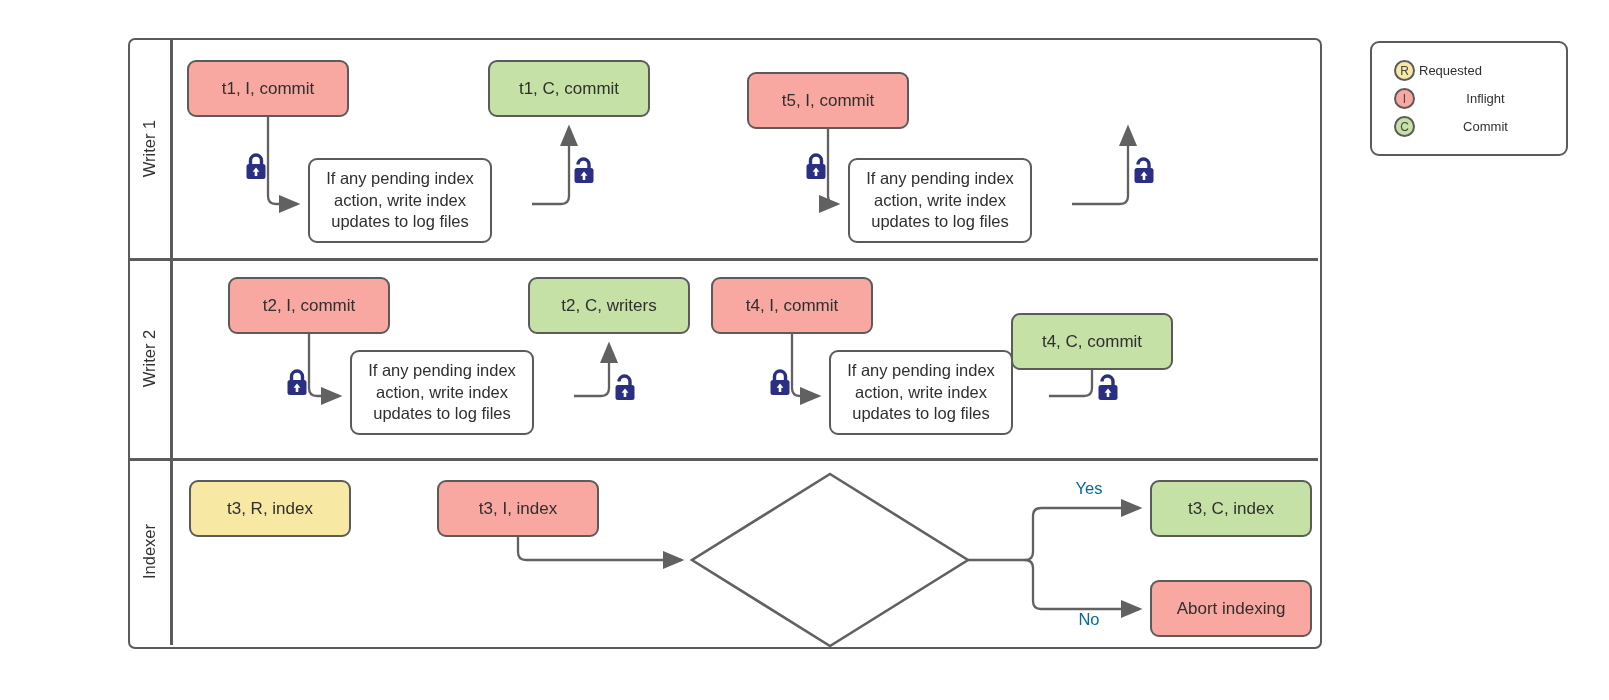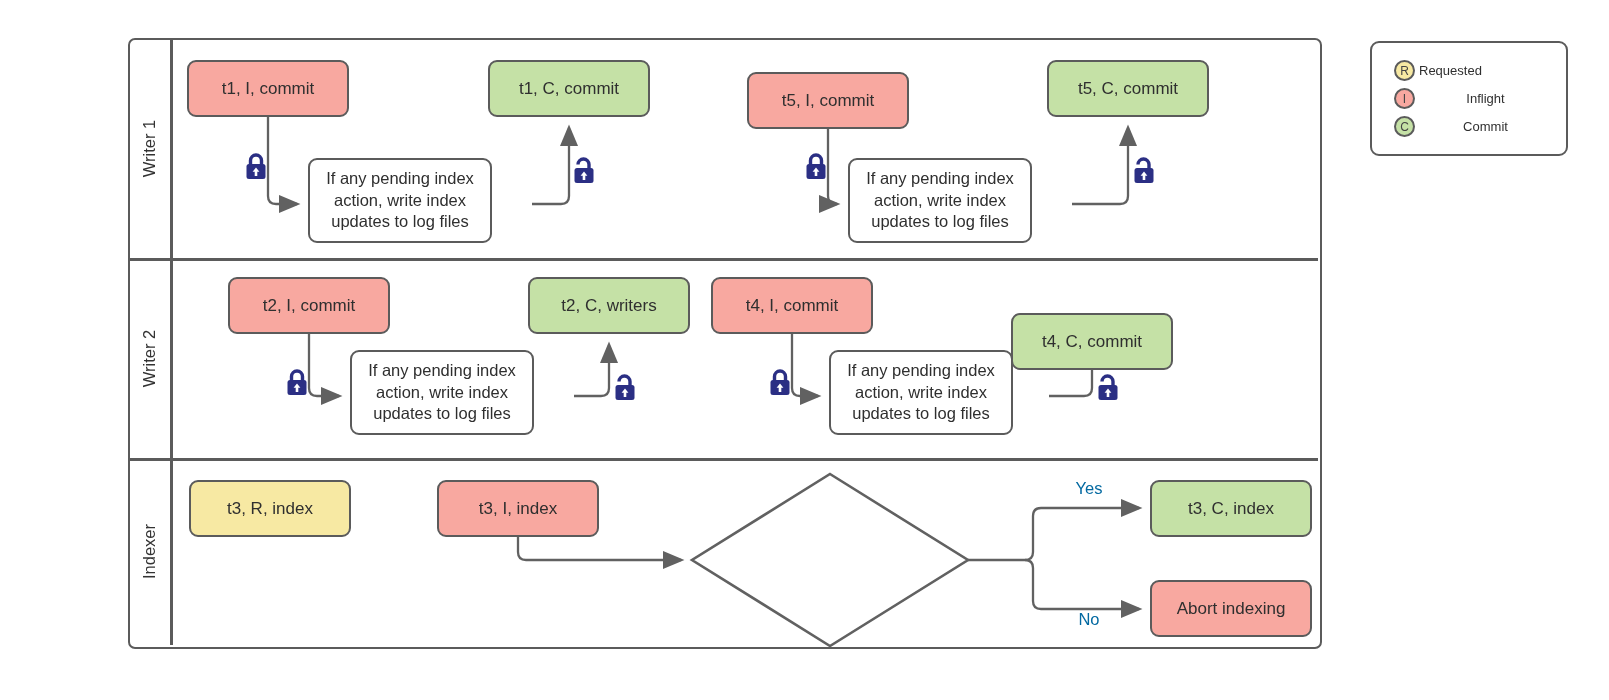--- a/index.html
+++ b/index.html
@@ -106,21 +106,20 @@
       <path d="M968,560 H1025 Q1033,560 1033,552 V516 Q1033,508 1041,508 H1139" marker-end="url(#ah)"></path>
       <path d="M1025,560 Q1033,560 1033,568 V601 Q1033,609 1041,609 H1139" marker-end="url(#ah)"></path>
 
       <polygon points="830,474 968,560 830,646 692,560" fill="#ffffff" stroke-width="2.6"></polygon>
     </g>
   </svg>
 
   <div class="node red" style="left:187px;top:60px;">t1, I, commit</div>
   <div class="node green" style="left:488px;top:60px;">t1, C, commit</div>
   <div class="node red" style="left:747px;top:72px;">t5, I, commit</div>
-  <div class="node green" style="left:1047px;top:60px;">t5, C, commit</div>
   <div class="proc" style="left:308px;top:158px;">If any pending index action, write index updates to log files</div>
   <div class="proc" style="left:848px;top:158px;">If any pending index action, write index updates to log files</div>
 
   <div class="node red" style="left:228px;top:277px;">t2, I, commit</div>
   <div class="node green" style="left:528px;top:277px;">t2, C, writers</div>
   <div class="node red" style="left:711px;top:277px;">t4, I, commit</div>
   <div class="node green" style="left:1011px;top:277px;margin-top:36px;">t4, C, commit</div>
   <div class="proc" style="left:350px;top:350px;">If any pending index action, write index updates to log files</div>
   <div class="proc" style="left:829px;top:350px;">If any pending index action, write index updates to log files</div>
 

